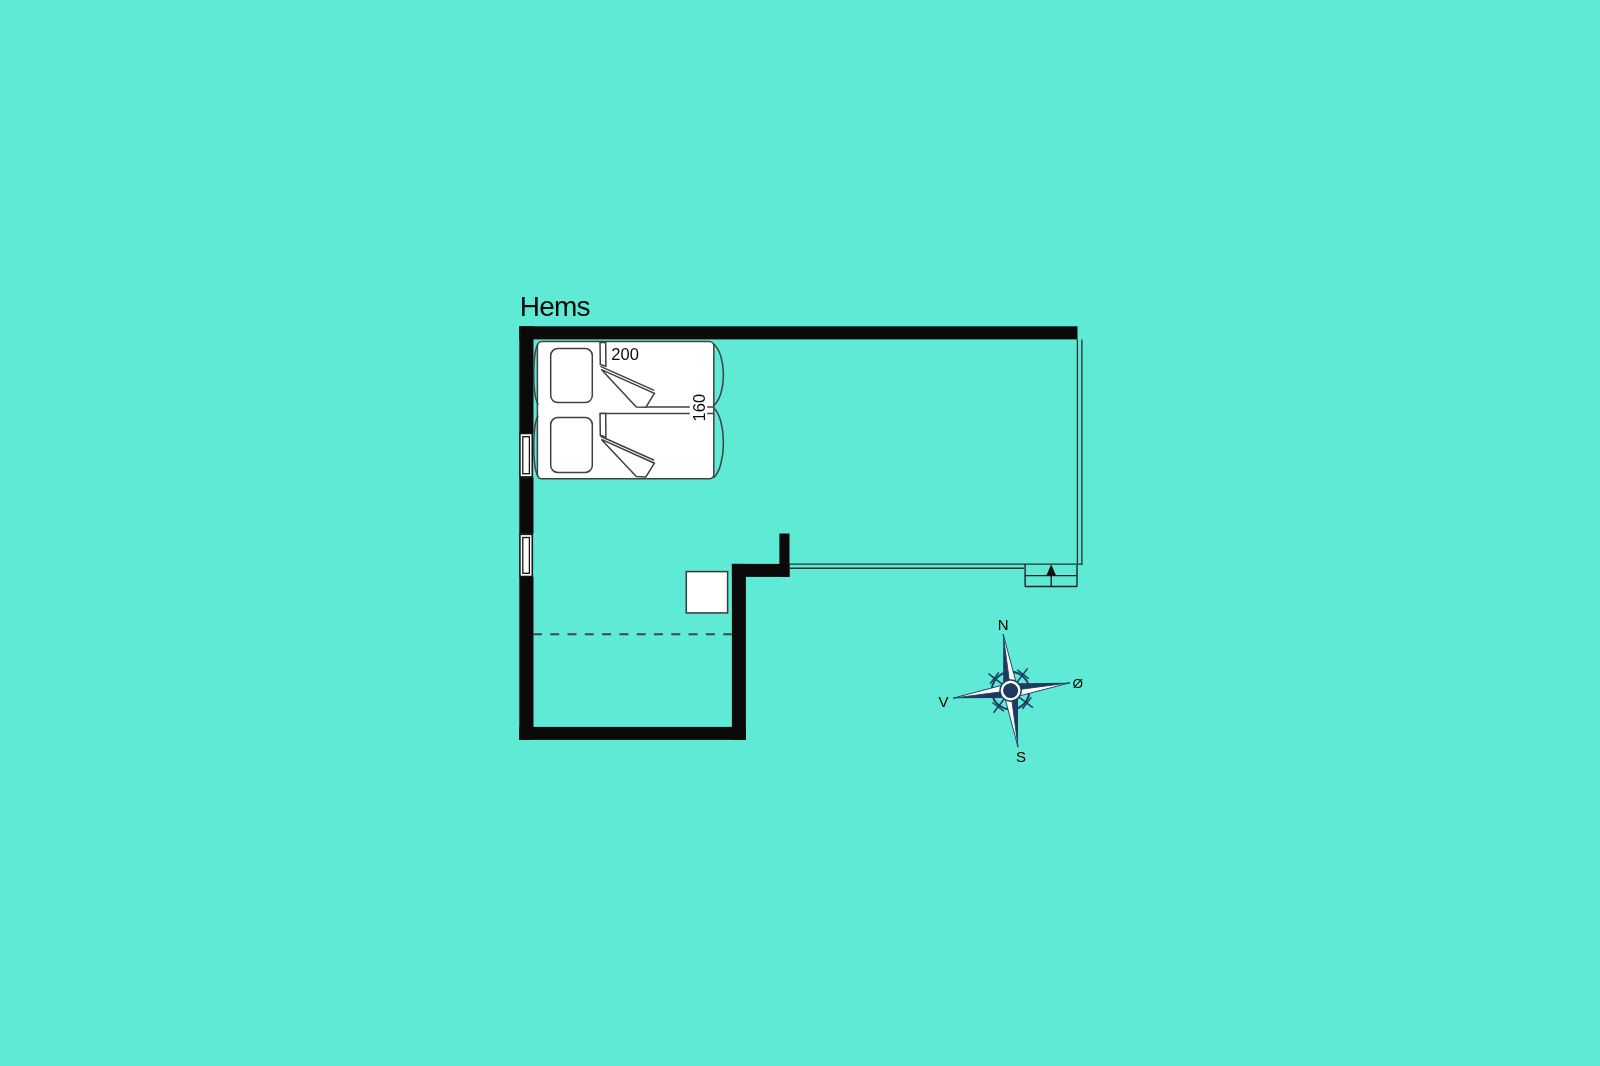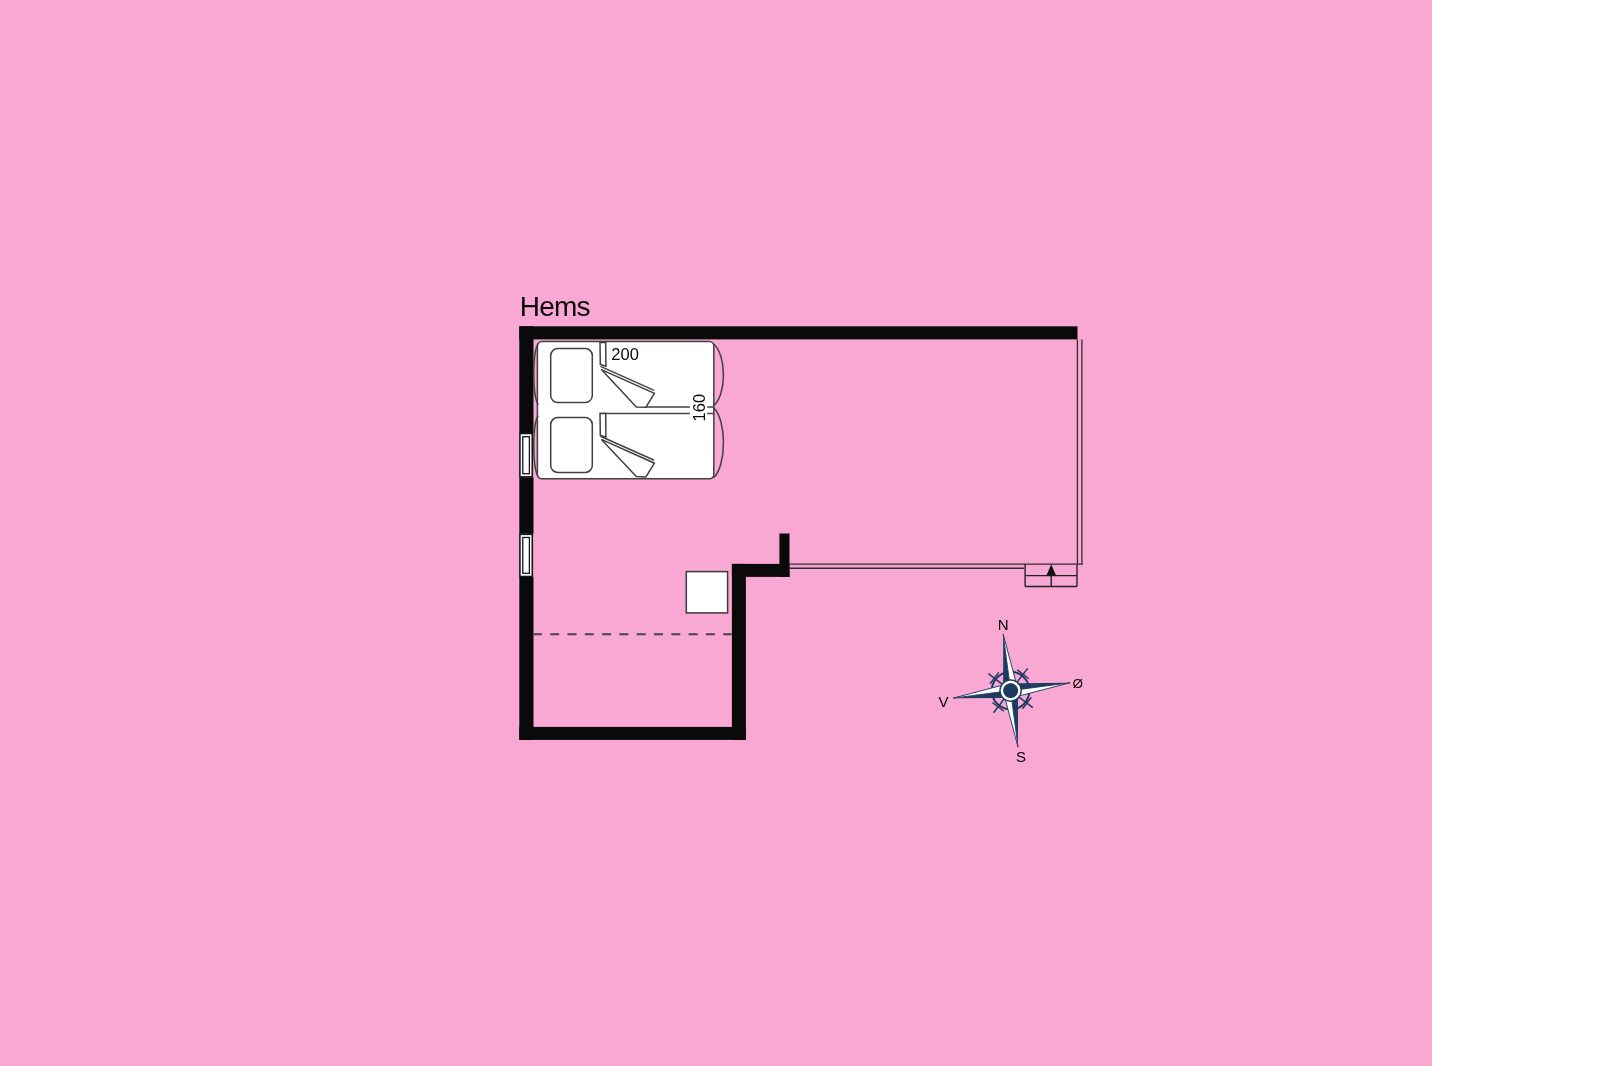--- a/index.html
+++ b/index.html
@@ -1,16 +1,16 @@
 <!DOCTYPE html>
 <html><head>
 <meta charset="utf-8">
 <style>
   html,body{margin:0;padding:0;background:#ffffff;}
-  .page{position:relative;width:1432px;height:1066px;background:#f9a8d4;overflow:hidden;
+  .page{position:relative;width:1600px;height:1066px;background:#5eead4;overflow:hidden;
         font-family:"Liberation Sans", sans-serif;will-change:transform;}
 </style>
 </head>
 <body>
 <div class="page">
 <svg width="1600" height="1066" viewBox="0 0 1600 1066">
 
 <text x="519.8" y="315.9" font-family="Liberation Sans, sans-serif" font-size="28" letter-spacing="-0.8" fill="#0b0b0b">Hems</text>
 
 <rect x="519.3" y="326.3" width="558.2" height="13.1" fill="#0a0a0a"></rect>

